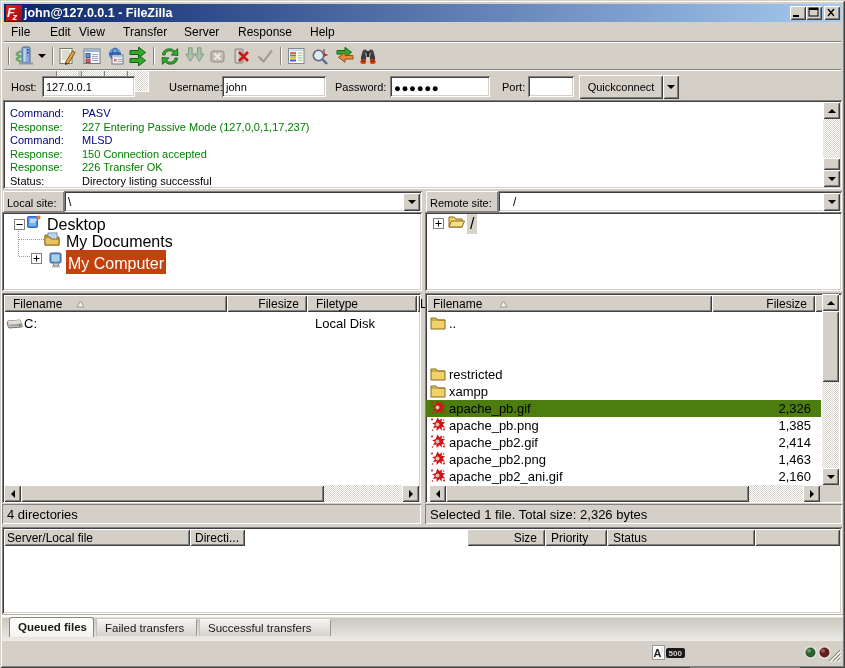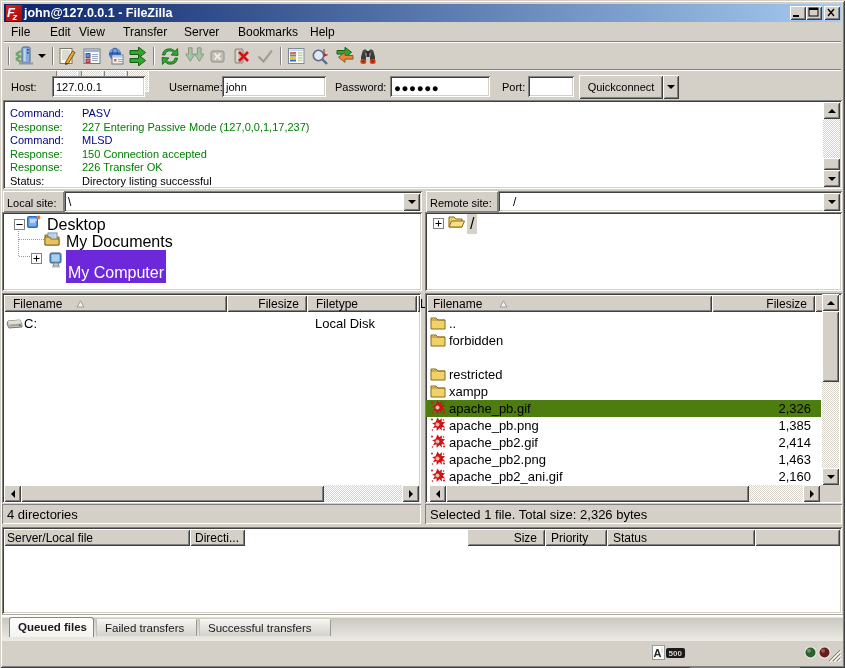--- a/index.html
+++ b/index.html
@@ -77,21 +77,21 @@
         <path d="M4 3 L10 10 M10 3 L4 10" stroke="#000" stroke-width="1.4"></path>
       </svg></div>
 </div>
 
 <div class="abs menubar">
   <span style="left:7px">File</span>
   <span style="left:46px">Edit</span>
   <span style="left:75px">View</span>
   <span style="left:119px">Transfer</span>
   <span style="left:180px">Server</span>
-  <span style="left:234px">Bookmarks</span>
+  <span style="left:234px">Response</span>
   <span style="left:306px">Help</span>
   <div style="position:absolute;left:0;top:19px;width:837px;height:2px;box-shadow:inset 0 1px 0 #808080, inset 0 -1px 0 #ffffff;"></div>
 </div>
 
 <div class="abs toolbar">
   <div class="sep" style="left:4px"></div>
   <svg class="abs" style="left:10px;top:2px" width="22" height="21" viewBox="0 0 22 21">
     <path d="M2 8 L7 5 M2 13 L7 16 M2 8 L7 11 M2 13 L7 10" stroke="#4a9a4a" stroke-width="2.4" opacity="0.75"></path>
     <rect x="8" y="1" width="8" height="16" rx="1.5" fill="#88aadc" stroke="#46648c"></rect>
     <rect x="9.5" y="2.5" width="2.2" height="13" fill="#c0d4ec"></rect>
@@ -185,21 +185,21 @@
     <ellipse cx="5.3" cy="13.5" rx="3" ry="2.6" fill="#e04818"></ellipse>
     <ellipse cx="14.7" cy="13.5" rx="3" ry="2.6" fill="#e04818"></ellipse>
     <ellipse cx="5.3" cy="13.2" rx="1.6" ry="1.2" fill="#8a2a10"></ellipse>
     <ellipse cx="14.7" cy="13.2" rx="1.6" ry="1.2" fill="#8a2a10"></ellipse>
   </svg>
 </div>
 <div class="abs" style="left:4px;top:69px;width:837px;height:2px;box-shadow:inset 0 1px 0 #808080, inset 0 -1px 0 #ffffff;"></div>
 
 <div class="abs qc">
   <label style="left:7px">Host:</label>
-  <div class="field" style="left:48px;width:93px">127.0.0.1</div>
+  <div class="field" style="left:38px;width:93px">127.0.0.1</div>
   <label style="left:165px">Username:</label>
   <div class="field" style="left:218px;width:104px">john</div>
   <label style="left:331px">Password:</label>
   <div class="field" style="left:386px;width:100px;letter-spacing:0.6px;font-size:11.5px;padding-top:6px">●●●●●●</div>
   <label style="left:498px">Port:</label>
   <div class="field" style="left:524px;width:46px"></div>
   <div class="abs raised" style="left:575px;top:5px;width:84px;height:24px;text-align:center;padding-top:6px;font-size:11px">Quickconnect</div>
   <div class="abs raised" style="left:659px;top:5px;width:16px;height:24px">
       <div class="arrow-d" style="margin:10px auto 0"></div>
     </div>
@@ -254,21 +254,21 @@
     <svg class="abs" style="left:29px;top:41px" width="11" height="11" viewBox="0 0 11 11">
         <rect x="0.5" y="0.5" width="10" height="10" fill="#fff" stroke="#808080"></rect>
         <path d="M2.5 5.5 h6 M5.5 2.5 v6" stroke="#000"></path>
       </svg>
     <svg class="abs icon16" style="left:46px;top:40px" viewBox="0 0 16 16">
       <rect x="2" y="1" width="11" height="10" rx="1.5" fill="#5a96dc" stroke="#38567c"></rect>
       <rect x="3.5" y="2.5" width="8" height="7" fill="#a8d0f0"></rect>
       <path d="M6 11 h4 l1 3 h-6 Z" fill="#c8ccd4" stroke="#888"></path>
       <rect x="4" y="14" width="8" height="1.5" fill="#b0b4bc"></rect>
     </svg>
-    <div class="treerow" style="left:64px;top:37.5px;background:#6d28d9;color:#fff;padding:14px 2px 1px 2px">My Computer</div>
+    <div class="treerow" style="left:64px;top:37.5px;background:#c2410c;color:#fff;padding:5px 2px 1px 2px">My Computer</div>
   </div>
 </div>
 
 <div class="abs" style="left:425px;top:190px;width:417px;height:71px">
   <div class="combo-label raisedthin" style="left:1px;top:1px;width:72px;height:21px;background:#d4d0c8">Remote site:</div>
   <div class="combo" style="left:73px;top:1px;width:344px;padding-left:15px">/</div>
   <div class="combobtn" style="left:398px;top:3px">
       <div class="arrow-d"></div>
     </div>
   <div class="abs sunken" style="left:0;top:22px;width:417px;height:79px;background:#fff">
@@ -315,24 +315,20 @@
 <div class="abs sunken" style="left:425px;top:293px;width:417px;height:210px;background:#fff">
   <div class="hdr" style="left:2px;width:285px;padding-left:6px">Filename<svg style="position:absolute;left:72px;top:5px" width="9" height="8" viewBox="0 0 9 8">
         <path d="M4.5 1 L8 7 L1 7 Z" fill="#f4f2ee" stroke="#9a9a9a"></path>
       </svg></div>
   <div class="hdr" style="left:287px;width:103px;text-align:right;padding-right:8px;padding-left:0">Filesize</div>
   <div class="hdr" style="left:390px;width:7px"></div>
   <div class="listrow" style="left:1px;top:22px;width:395px"><svg class="ficon" width="16" height="16" viewBox="0 0 16 16">
         <path d="M1 3 h5 l2 2 h7 v9 h-14 Z" fill="#f0d268" stroke="#8a6a1a"></path>
         <path d="M1 5 h14" stroke="#8a6a1a" stroke-width=".7"></path>
       </svg><span class="fname">..</span></div>
-  <div class="listrow" style="left:1px;top:39px;width:395px"><svg class="ficon" width="16" height="16" viewBox="0 0 16 16">
-        <path d="M1 3 h5 l2 2 h7 v9 h-14 Z" fill="#f0d268" stroke="#8a6a1a"></path>
-        <path d="M1 5 h14" stroke="#8a6a1a" stroke-width=".7"></path>
-      </svg><span class="fname">forbidden</span></div>
   <div class="listrow" style="left:1px;top:73px;width:395px"><svg class="ficon" width="16" height="16" viewBox="0 0 16 16">
         <path d="M1 3 h5 l2 2 h7 v9 h-14 Z" fill="#f0d268" stroke="#8a6a1a"></path>
         <path d="M1 5 h14" stroke="#8a6a1a" stroke-width=".7"></path>
       </svg><span class="fname">restricted</span></div>
   <div class="listrow" style="left:1px;top:90px;width:395px"><svg class="ficon" width="16" height="16" viewBox="0 0 16 16">
         <path d="M1 3 h5 l2 2 h7 v9 h-14 Z" fill="#f0d268" stroke="#8a6a1a"></path>
         <path d="M1 5 h14" stroke="#8a6a1a" stroke-width=".7"></path>
       </svg><span class="fname">xampp</span></div>
   <div class="listrow selrow" style="left:1px;top:107px;width:395px"><svg class="ficon" width="16" height="16" viewBox="0 0 16 16">
         <path class="splat" d="M7.5 0.5 l1.8 2.8 2.8-2 -0.6 3.4 3.6 0.6 -2.4 2.2 2.6 3.2 -3.6-0.6 0.2 3.6 -2.4-2.6 -2.8 2.8 -0.2-3.6 -3.6 1 2-3.2 -2.8-1.8 3.4-1 Z" fill="#d01414"></path>

